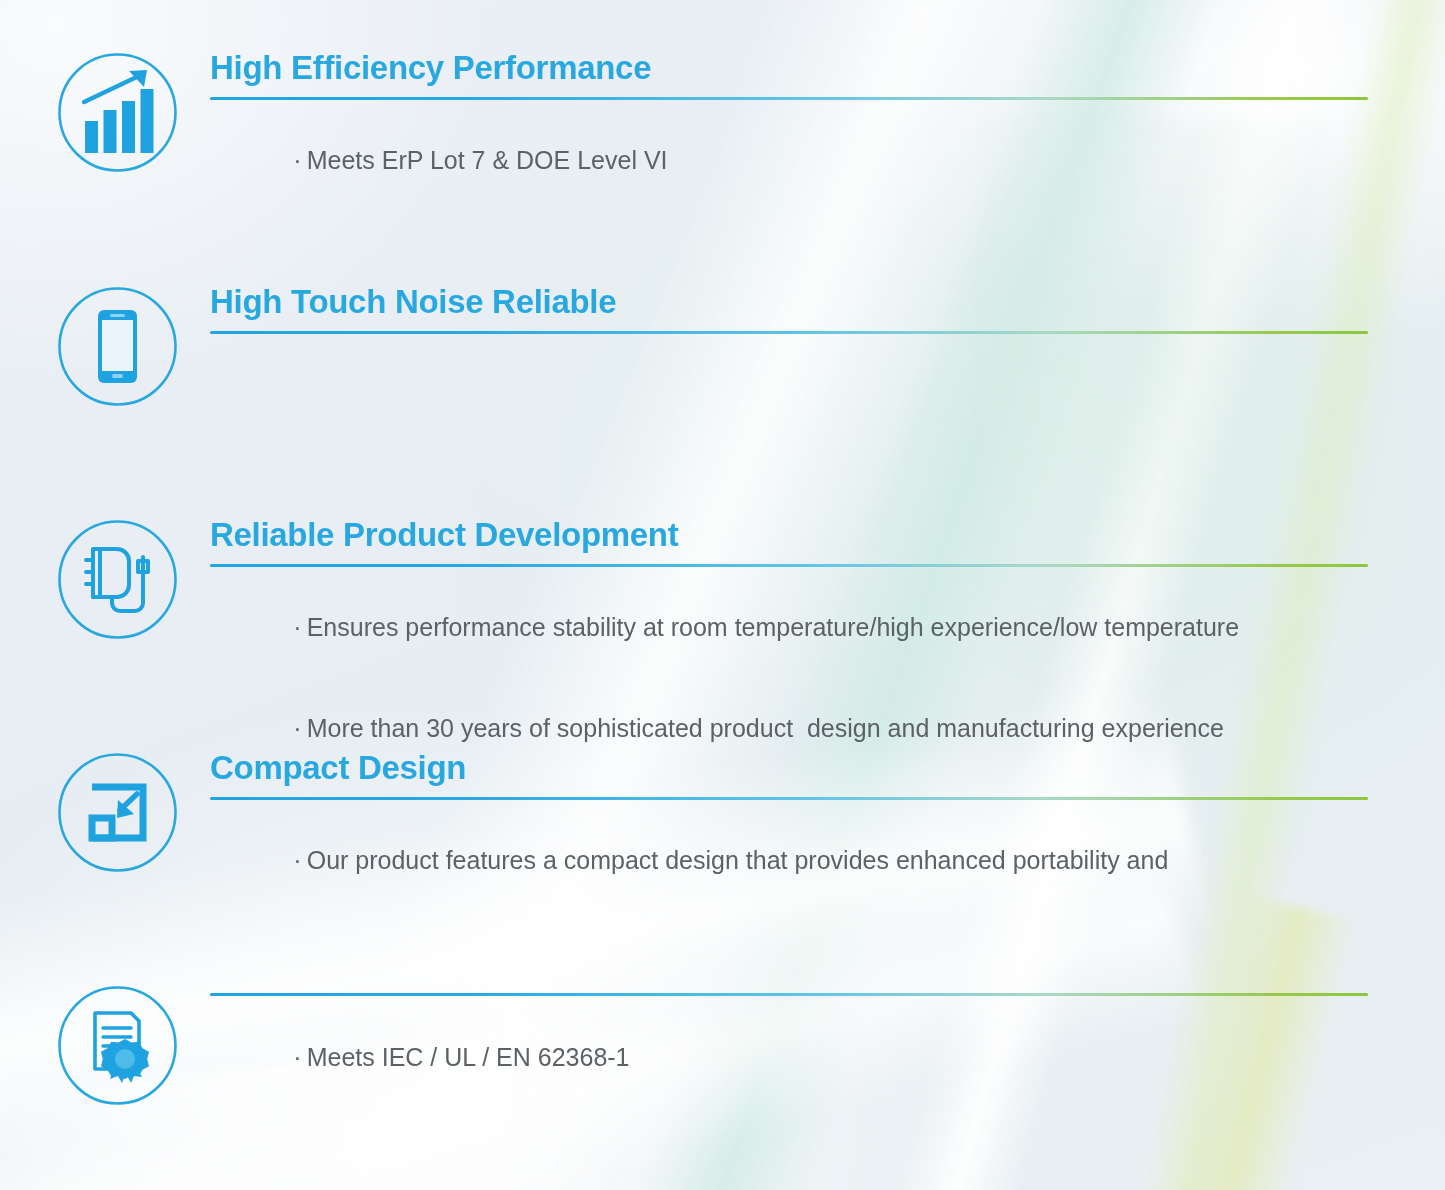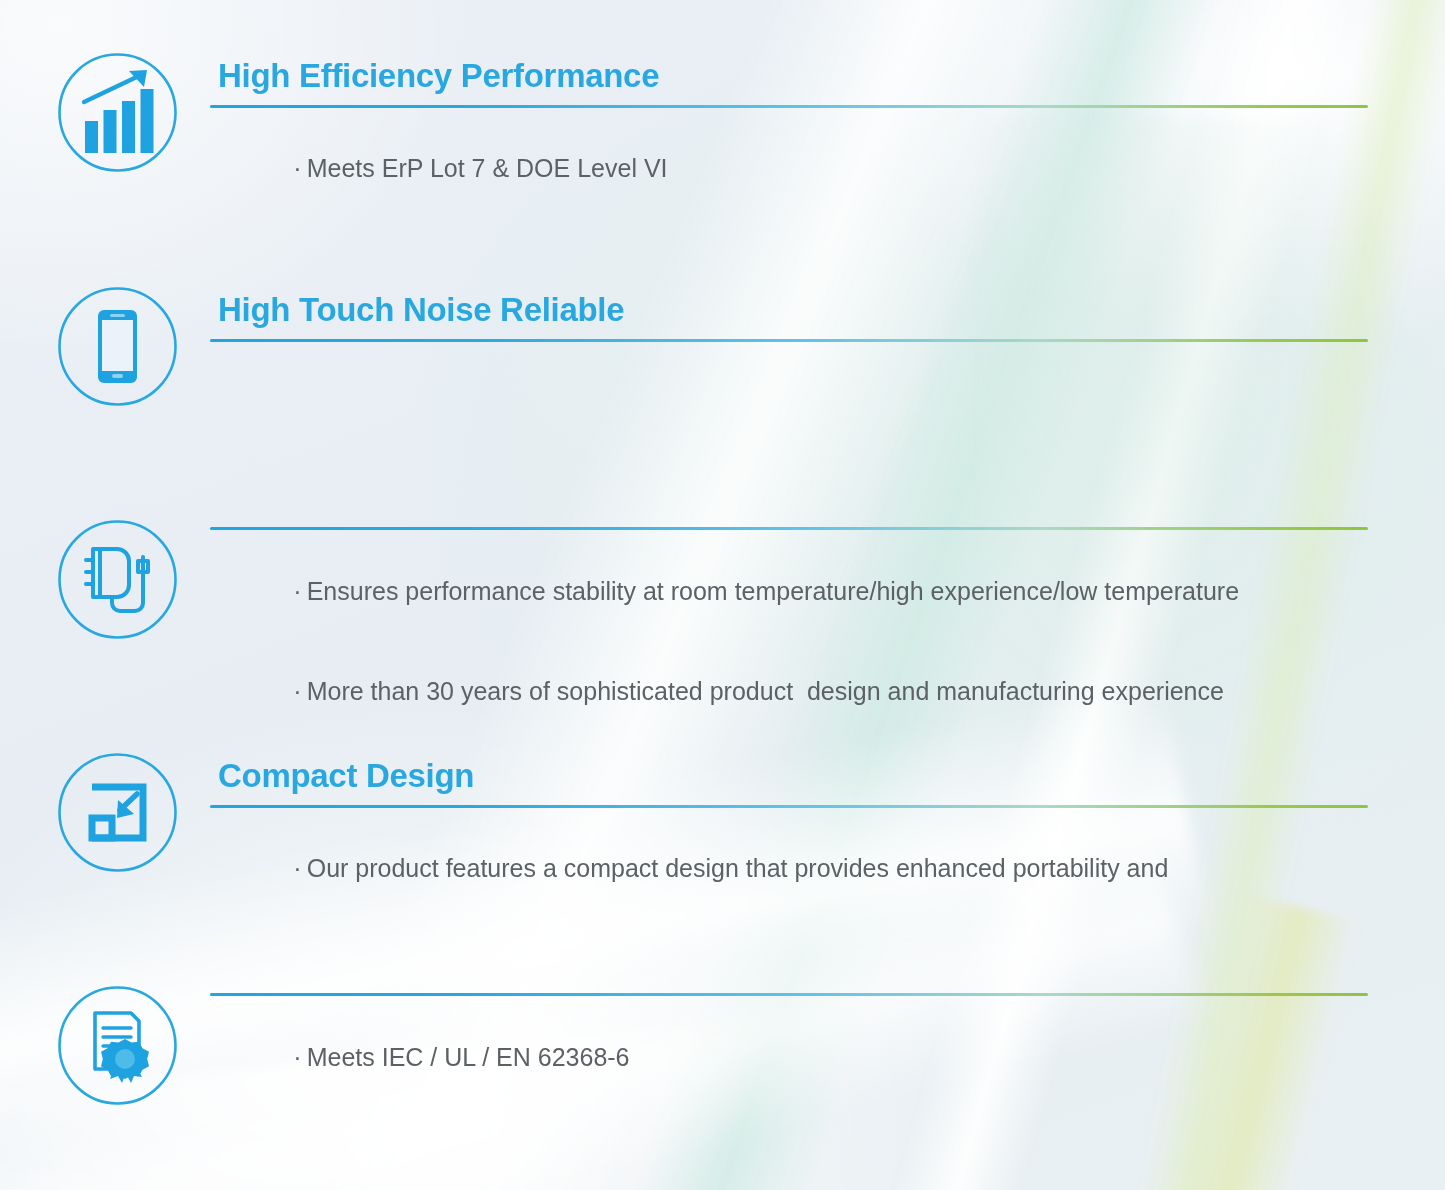--- a/index.html
+++ b/index.html
@@ -94,21 +94,21 @@
     position:absolute;
     left:210px;top:0;
     width:1160px;
   }
   .feature-title{
     color:#29a8e0;
     font-size:33px;
     font-weight:bold;
     letter-spacing:-.3px;
     line-height:1.12;
-    margin:8px;
+    margin:0;
     white-space:nowrap;
   }
   .feature-rule{
     height:3px;
     margin-top:10px;
     width:1158px;
     background:linear-gradient(90deg,#1fa5e0 0%,#29a8e0 22%,#62c3e8 52%,#a9d9c6 72%,#97c94e 92%,#8dc63f 100%);
     border-radius:2px;
   }
   .feature-lines{margin-top:11px;}
@@ -198,20 +198,21 @@
             <path d="M31 43 H38"></path>
             <path d="M31 55 H38"></path>
             <path d="M31 67 H38"></path>
             <path d="M57 80 V86 a8 8 0 0 0 8 8 H80 a8 8 0 0 0 8 -8 V56"></path>
             <path d="M88 56 V40"></path>
             <rect x="83" y="44" width="10" height="11"></rect>
           </g>
         </svg>
       </div>
       <div class="feature-body">
+        <div class="feature-title">Reliable Product Development</div>
         <div class="feature-rule"></div>
         <div class="feature-lines">
           <div class="feature-line">
             <span class="bullet">·</span><span>Ensures performance stability at room temperature/high experience/low temperature</span>
           </div>
           <div class="feature-line">
             <span class="bullet">·</span><span>More than 30 years of sophisticated product  design and manufacturing experience</span>
           </div>
         </div>
       </div>
@@ -259,20 +260,20 @@
             <path d="M79 80 L87 94 L79 93 L76 100 L68 85 Z"></path>
           </g>
           <path d="M70 56 l6.5 3.6 7.4 -.9 3.6 6.5 6.5 3.6 -1.8 7.2 1.8 7.2 -6.5 3.6 -3.6 6.5 -7.4 -.9 -6.5 3.6 -6.5 -3.6 -7.4 .9 -3.6 -6.5 -6.5 -3.6 1.8 -7.2 -1.8 -7.2 6.5 -3.6 3.6 -6.5 7.4 .9 Z" fill="#1fa2e0"></path>
           <circle cx="70" cy="76" r="10" fill="#4fbbe8"></circle>
         </svg>
       </div>
       <div class="feature-body">
         <div class="feature-rule"></div>
         <div class="feature-lines">
           <div class="feature-line">
-            <span class="bullet">·</span><span>Meets IEC / UL / EN 62368-6</span>
+            <span class="bullet">·</span><span>Meets IEC / UL / EN 62368-1</span>
           </div>
         </div>
       </div>
     </div>
 
   </div>
 </div>
 
 </body></html>

